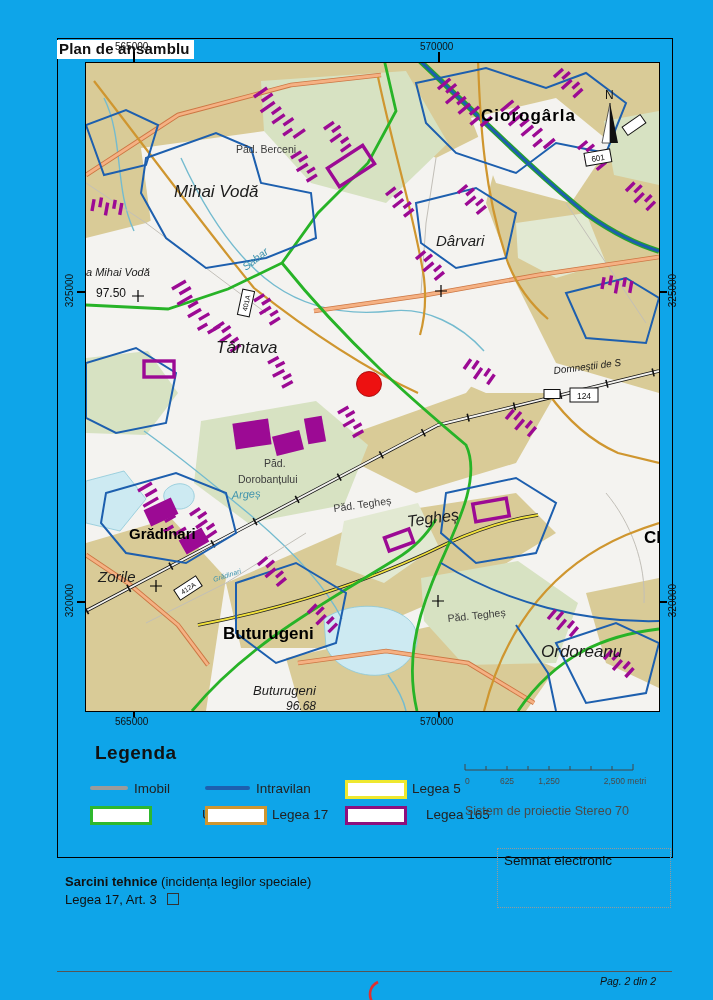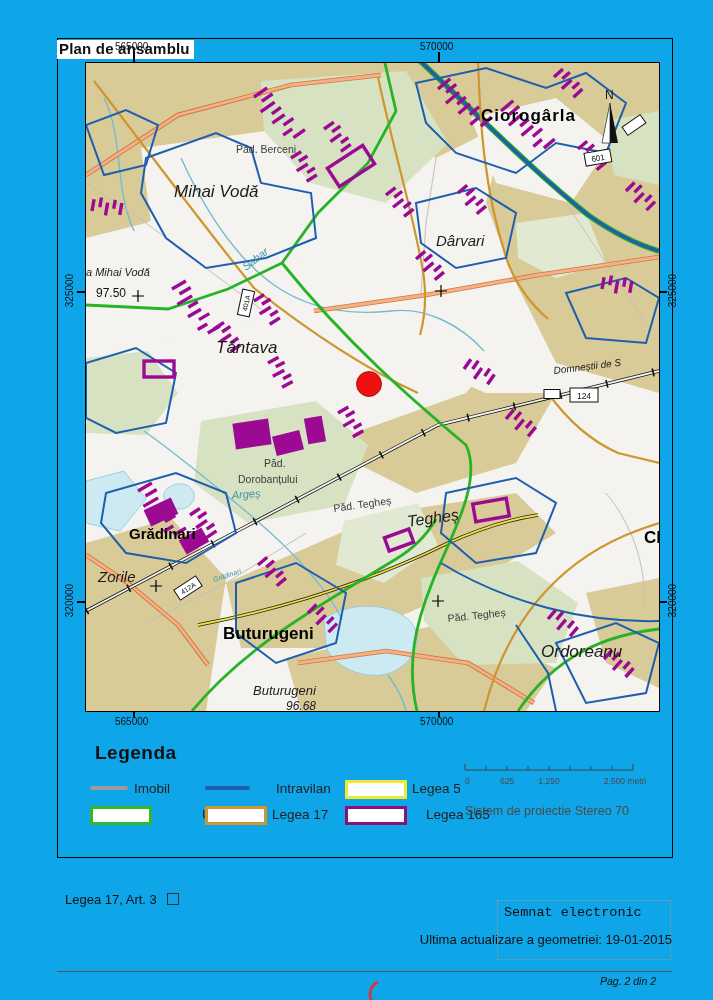--- a/index.html
+++ b/index.html
@@ -19,21 +19,21 @@
   .legend-title{left:95px;top:742px;font-size:19px;font-weight:bold;letter-spacing:.5px;}
   .leg-label{font-size:13.5px;color:#222;}
   .line-sample{height:4px;border-radius:2px;}
   .rect-sample{width:56px;height:13px;background:#fff;}
   .proj{left:465px;top:804px;font-size:12.5px;color:#4a4a4a;}
   
   .sarcini{left:65px;top:874px;font-size:13px;}
   .sarcini b{font-weight:bold;}
   .legea-line{left:65px;top:892px;font-size:13px;}
   .chk{display:inline-block;width:10px;height:10px;border:1.2px solid #333;margin-left:10px;vertical-align:-1px;}
-  .semnat-box{left:497px;top:900px;width:172px;height:58px;border:1px dotted #999;font-family:Liberation Mono, monospace;}
+  .semnat-box{left:497px;top:848px;width:172px;height:58px;border:1px dotted #999;}
   .semnat-box span{display:block;padding:4px 6px;font-size:13.5px;}
   .date-line{right:41px;font-size:13px;text-align:right;}
   .rule{left:57px;top:971px;width:615px;height:0;border-top:1.2px solid #555;}
   .verif{left:57px;top:976px;font-size:9px;font-style:italic;color:#222;width:540px;}
   .pagenum{left:600px;top:975px;font-size:10.5px;font-style:italic;}
   
   text{font-family:"Liberation Sans",sans-serif;}
   .loc-it{font-style:italic;fill:#1c1c1c;}
   .loc-b{font-weight:bold;fill:#000;}
   .forest-l{fill:#3c3c3c;}
@@ -287,21 +287,21 @@
     </g>
   </svg>
   </div>
 
   <div class="abs legend-title">Legenda</div>
 
   <div class="abs line-sample" style="left:90px;top:786px;width:38px;background:#9b9b9b;"></div>
   <div class="abs leg-label" style="left:134px;top:781px;">Imobil</div>
 
   <div class="abs line-sample" style="left:205px;top:786px;width:45px;background:#1d5fae;"></div>
-  <div class="abs leg-label" style="left:256px;top:781px;margin-left:20px;">Intravilan</div>
+  <div class="abs leg-label" style="left:256px;top:781px;">Intravilan</div>
 
   <div class="abs rect-sample" style="left:345px;top:780px;border:3px solid #efe82e;"></div>
   <div class="abs leg-label" style="left:412px;top:781px;">Legea 5</div>
 
   <div class="abs rect-sample" style="left:90px;top:806px;border:3px solid #2eb82e;"></div>
   <div class="abs leg-label" style="left:158px;top:807px;margin-left:44px;">UAT</div>
 
   <div class="abs rect-sample" style="left:205px;top:806px;border:3px solid #cf962f;"></div>
   <div class="abs leg-label" style="left:272px;top:807px;">Legea 17</div>
 
@@ -323,29 +323,31 @@
         <line x1="170" y1="2" x2="170" y2="8"></line>
       </g>
       <text x="2" y="22" font-size="8.5" fill="#4a4a4a">0</text>
       <text x="44" y="22" font-size="8.5" fill="#4a4a4a" text-anchor="middle">625</text>
       <text x="86" y="22" font-size="8.5" fill="#4a4a4a" text-anchor="middle">1,250</text>
       <text x="162" y="22" font-size="8.5" fill="#4a4a4a" text-anchor="middle">2,500 metri</text>
     </svg>
   </div>
   <div class="abs proj">Sistem de proiectie Stereo 70</div>
 
+  <div class="abs sarcini">
+    <b>Sarcini tehnice</b><span> (incidența legilor speciale)</span>
+  </div>
   <div class="abs legea-line">
     <span>Legea 17, Art. 3</span><span class="chk"></span>
   </div>
 
   <div class="abs semnat-box">
     <span>Semnat electronic</span>
   </div>
 
-  <div class="abs date-line" style="top:932px;">Ultima actualizare a geometriei: 19-01-2015</div>
 
   <div class="abs rule"></div>
   <div class="abs pagenum">Pag. 2 din  2</div>
 
   <svg class="abs" style="left:362px;top:980px;" width="30" height="20">
     <path d="M16 2 C8 6 6 14 10 22" stroke="#e03030" stroke-width="2.6" fill="none"></path>
   </svg>
 
 </div>
 

